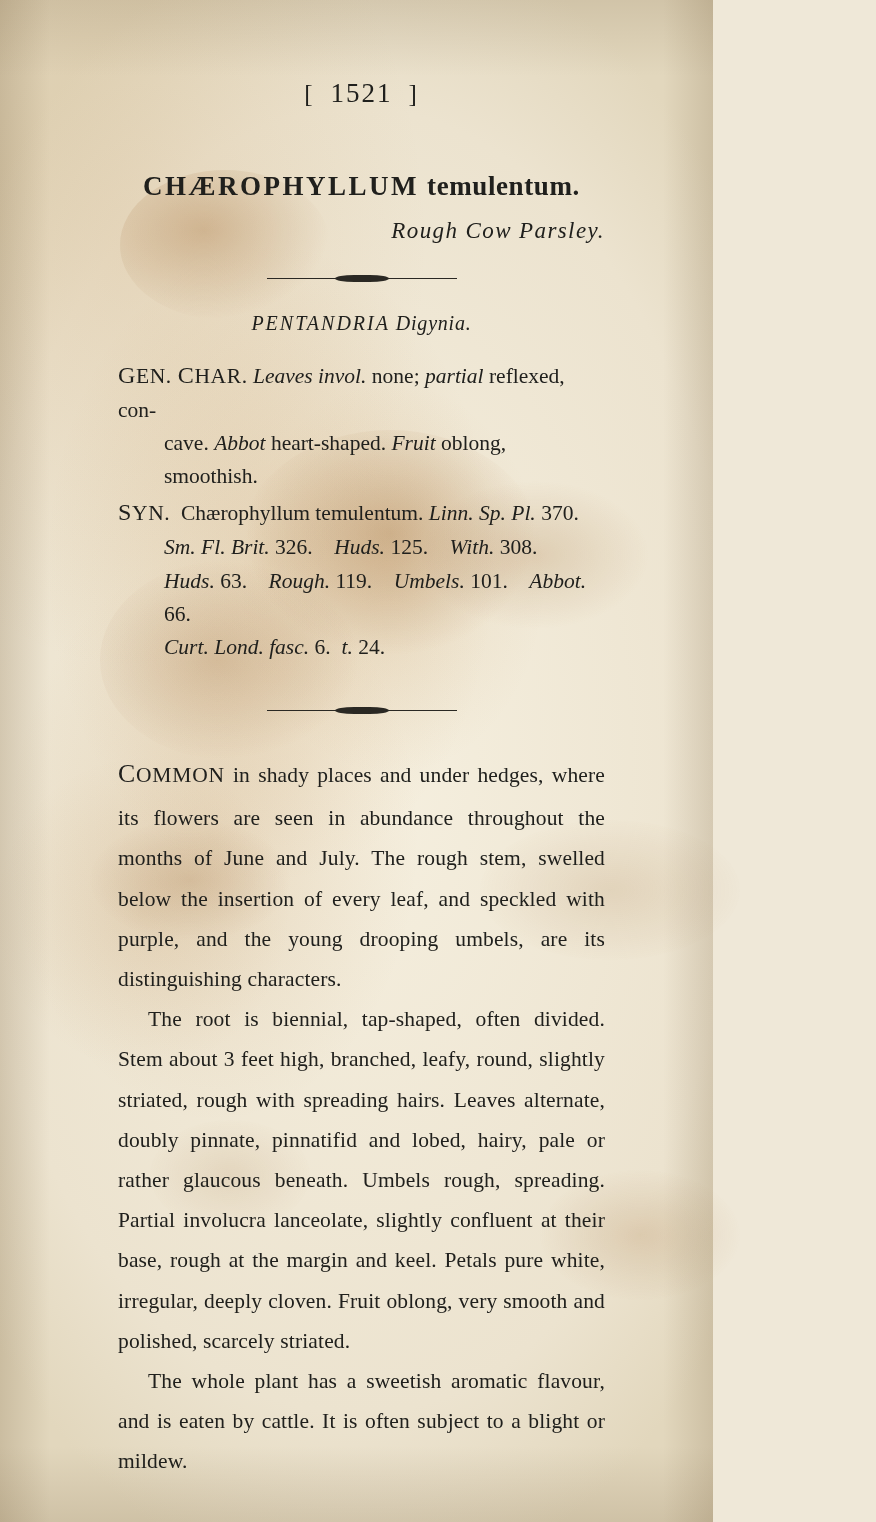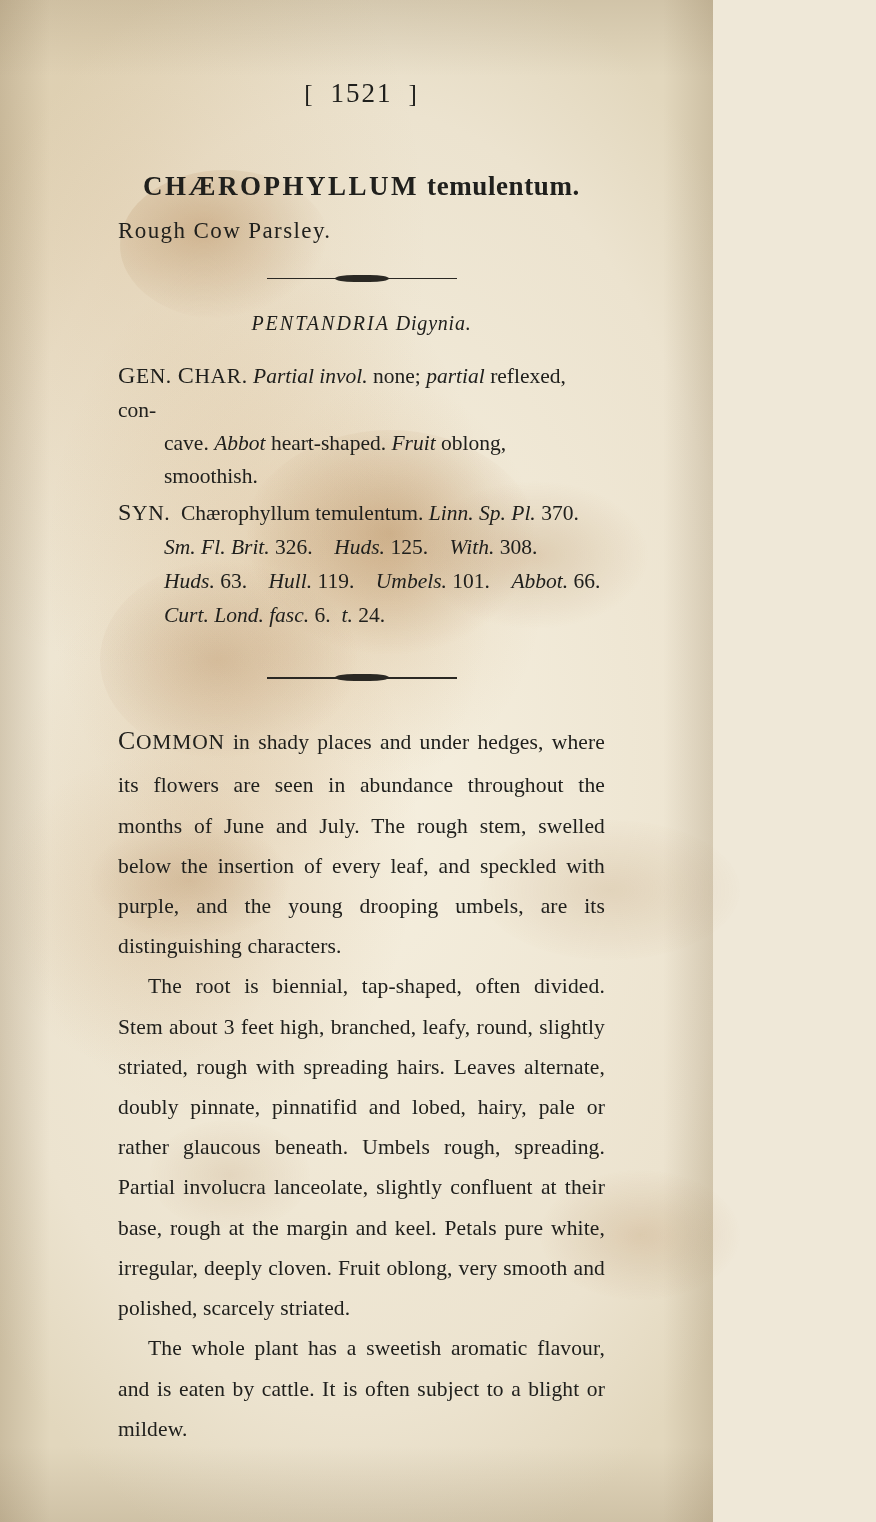--- a/index.html
+++ b/index.html
@@ -67,22 +67,23 @@
   .species {
     text-align: center;
     font-size: 27px;
     letter-spacing: 1.2px;
     margin: 0 0 16px 0;
   }
   .species .genus { letter-spacing: 2.5px; }
   .species .epithet { letter-spacing: 0.6px; }
 
   .common-name {
-    text-align: left;
+    text-align: right;
     font-size: 23px;
+    font-style: italic;
     letter-spacing: 1.4px;
     margin: 0 0 30px 0;
   }
 
   .rule {
     width: 190px;
     height: 10px;
     margin: 26px auto 28px auto;
     position: relative;
   }
@@ -169,36 +170,36 @@
 
     <div class="order">
       <span class="ord">PENTANDRIA</span>
       <span>Digynia.</span>
     </div>
 
     <div class="charblock">
 
       <div class="charline">
         <span class="sc"><span class="cap">G</span>EN. <span class="cap">C</span>HAR.</span>
-        <span class="it">Partial invol.</span> none; <span class="it">partial</span> reflexed, con-
+        <span class="it">Leaves invol.</span> none; <span class="it">partial</span> reflexed, con-
       </div>
       <div class="charline indent1">
         cave. <span class="it">Abbot</span> heart-shaped. <span class="it">Fruit</span> oblong, smoothish.
       </div>
 
 
       <div class="charline">
         <span class="sc"><span class="cap">S</span>YN.</span>
         &nbsp;Chærophyllum temulentum. <span class="it">Linn. Sp. Pl.</span> 370.
       </div>
       <div class="charline indent1">
         <span class="it">Sm. Fl. Brit.</span> 326. &nbsp;&nbsp; <span class="it">Huds.</span> 125. &nbsp;&nbsp; <span class="it">With.</span> 308.
       </div>
       <div class="charline indent1">
-        <span class="it">Huds.</span> 63. &nbsp;&nbsp; <span class="it">Hull.</span> 119. &nbsp;&nbsp; <span class="it">Umbels.</span> 101. &nbsp;&nbsp; <span class="it">Abbot.</span> 66.
+        <span class="it">Huds.</span> 63. &nbsp;&nbsp; <span class="it">Rough.</span> 119. &nbsp;&nbsp; <span class="it">Umbels.</span> 101. &nbsp;&nbsp; <span class="it">Abbot.</span> 66.
       </div>
       <div class="charline indent1">
         <span class="it">Curt. Lond. fasc.</span> 6. &nbsp;<span class="it">t.</span> 24.
       </div>
 
     </div>
 
     <div class="rule" style="margin-top:42px; margin-bottom:34px;"></div>
 
     <div class="bodytext">

